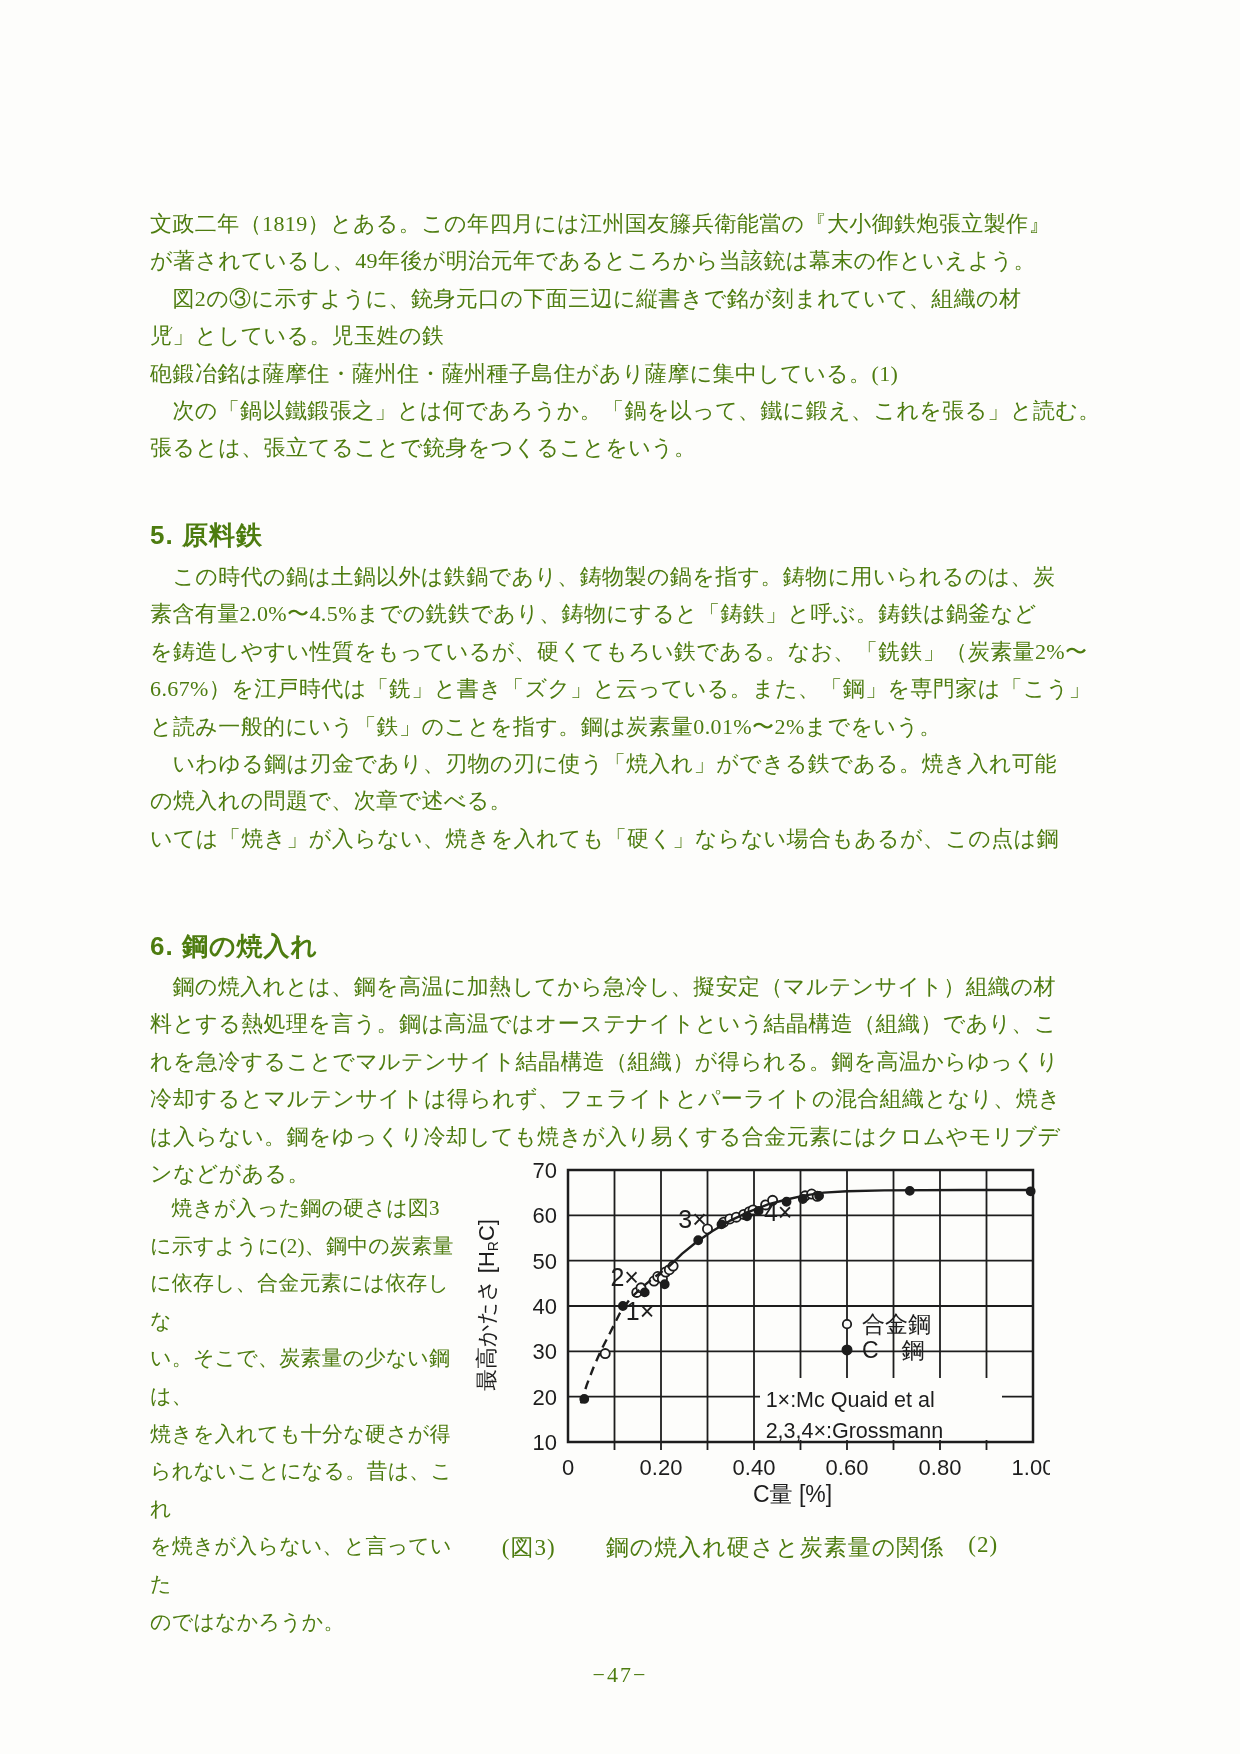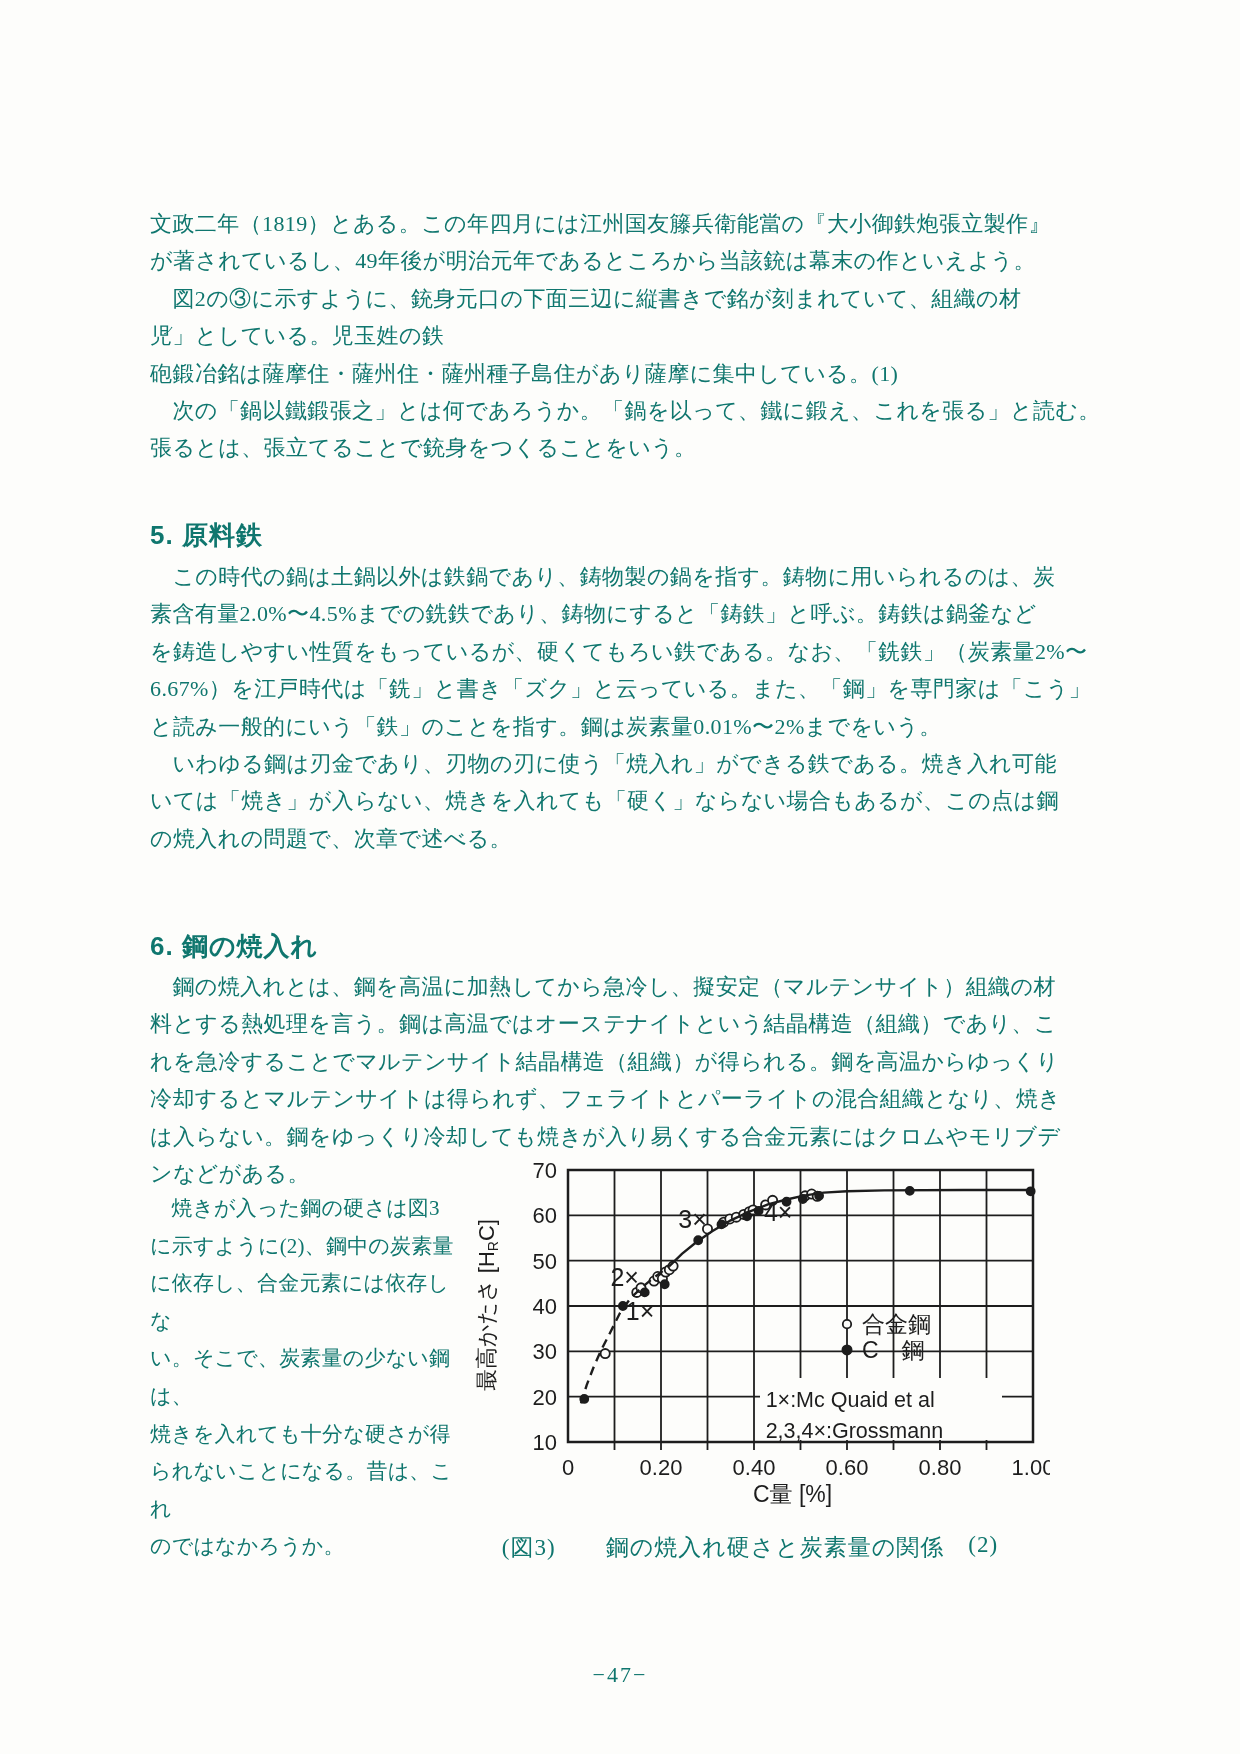--- a/index.html
+++ b/index.html
@@ -1,17 +1,17 @@
 <!DOCTYPE html>
 <html><head>
 <meta charset="utf-8">
 <style>
   html,body{margin:0;padding:0;background:#e8e8e6;}
   .page{position:relative;width:1240px;height:1754px;margin:0 auto;background:#fdfdfb;
-        color:#0f766e;font-family:"Liberation Serif","DejaVu Serif",serif;overflow:hidden;}
+        color:#4d7c0f;font-family:"Liberation Serif","DejaVu Serif",serif;overflow:hidden;}
   .textblock{position:absolute;left:150px;width:962px;font-size:22px;line-height:37.4px;
              letter-spacing:0.4px;}
   .textblock .line{white-space:nowrap;}
   .sidenote{position:absolute;left:150px;width:320px;font-size:21px;line-height:37.6px;
             letter-spacing:0.2px;}
   .heading{position:absolute;left:150px;font-family:"Liberation Sans","DejaVu Sans",sans-serif;
            font-weight:bold;font-size:26px;letter-spacing:1px;}
   .gaiji{position:relative;display:inline-block;}
   .gaiji-mark{position:absolute;left:58%;top:-0.52em;font-size:0.5em;transform:rotate(10deg);}
   .caption{position:absolute;left:420px;top:1532px;width:660px;display:flex;justify-content:center;
@@ -43,41 +43,42 @@
   </div>
 
   <div class="heading" style="top:518px">5. 原料鉄</div>
   <div class="textblock" style="top:558px">
       <div class="line">　この時代の鍋は土鍋以外は鉄鍋であり、鋳物製の鍋を指す。鋳物に用いられるのは、炭</div>
       <div class="line">素含有量2.0%〜4.5%までの銑鉄であり、鋳物にすると「鋳鉄」と呼ぶ。鋳鉄は鍋釜など</div>
       <div class="line">を鋳造しやすい性質をもっているが、硬くてもろい鉄である。なお、「銑鉄」（炭素量2%〜</div>
       <div class="line">6.67%）を江戸時代は「銑」と書き「ズク」と云っている。また、「鋼」を専門家は「こう」</div>
       <div class="line">と読み一般的にいう「鉄」のことを指す。鋼は炭素量0.01%〜2%までをいう。</div>
       <div class="line">　いわゆる鋼は刃金であり、刃物の刃に使う「焼入れ」ができる鉄である。焼き入れ可能</div>
+      <div class="line">の焼入れの問題で、次章で述べる。</div>
       <div class="line">いては「焼き」が入らない、焼きを入れても「硬く」ならない場合もあるが、この点は鋼</div>
-      <div class="line">の焼入れの問題で、次章で述べる。</div>
     </div>
 
   <div class="heading" style="top:929px">6. 鋼の焼入れ</div>
   <div class="textblock" style="top:968px">
       <div class="line">　鋼の焼入れとは、鋼を高温に加熱してから急冷し、擬安定（マルテンサイト）組織の材</div>
       <div class="line">料とする熱処理を言う。鋼は高温ではオーステナイトという結晶構造（組織）であり、こ</div>
       <div class="line">れを急冷することでマルテンサイト結晶構造（組織）が得られる。鋼を高温からゆっくり</div>
       <div class="line">冷却するとマルテンサイトは得られず、フェライトとパーライトの混合組織となり、焼き</div>
       <div class="line">は入らない。鋼をゆっくり冷却しても焼きが入り易くする合金元素にはクロムやモリブデ</div>
       <div class="line">ンなどがある。</div>
     </div>
 
   <div class="sidenote" style="top:1190px">
       <div class="line">　焼きが入った鋼の硬さは図3</div>
       <div class="line">に示すように(2)、鋼中の炭素量</div>
       <div class="line">に依存し、合金元素には依存しな</div>
       <div class="line">い。そこで、炭素量の少ない鋼は、</div>
       <div class="line">焼きを入れても十分な硬さが得</div>
       <div class="line">られないことになる。昔は、これ</div>
+      <div class="line">を焼きが入らない、と言っていた</div>
       <div class="line">のではなかろうか。</div>
     </div>
 
   <svg id="fig3" width="590" height="400" viewBox="0 0 590 400">
       <g stroke="#1d1d1d" stroke-width="1.8">
         <line x1="154.5" y1="25" x2="154.5" y2="305"></line>
         <line x1="201" y1="25" x2="201" y2="305"></line>
         <line x1="247.50000000000003" y1="25" x2="247.50000000000003" y2="305"></line>
         <line x1="294" y1="25" x2="294" y2="305"></line>
         <line x1="340.5" y1="25" x2="340.5" y2="305"></line>

